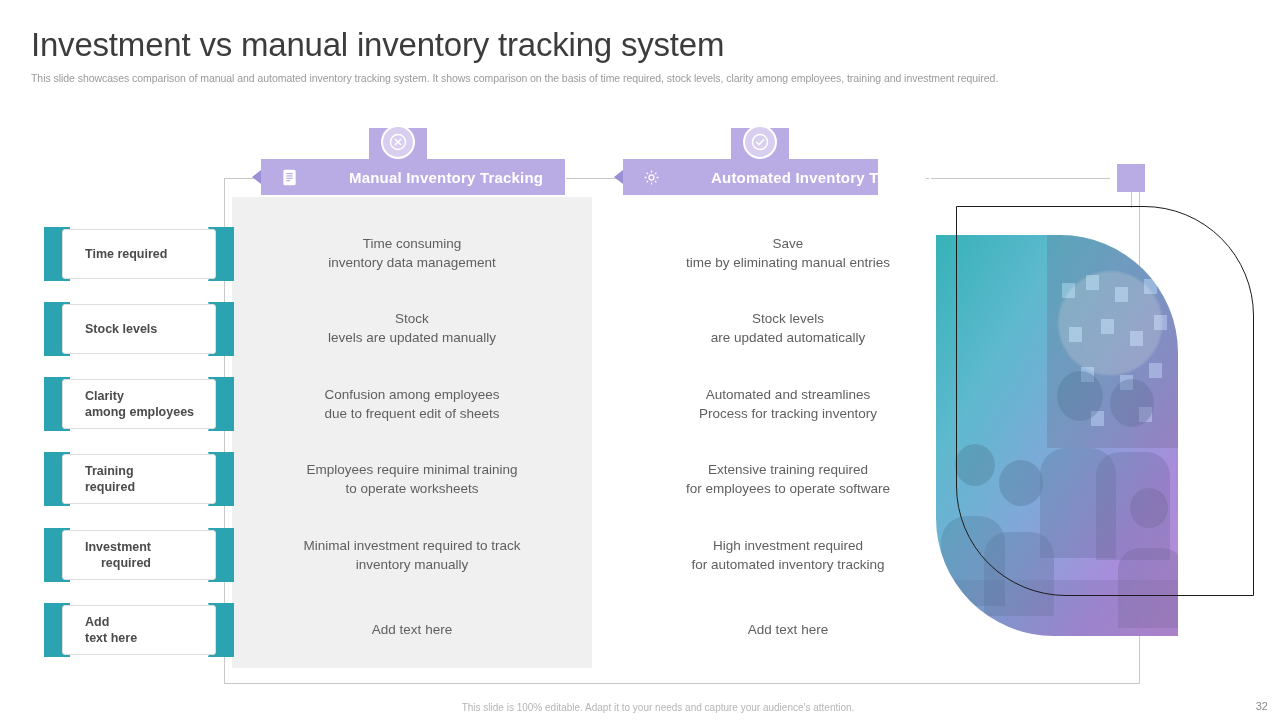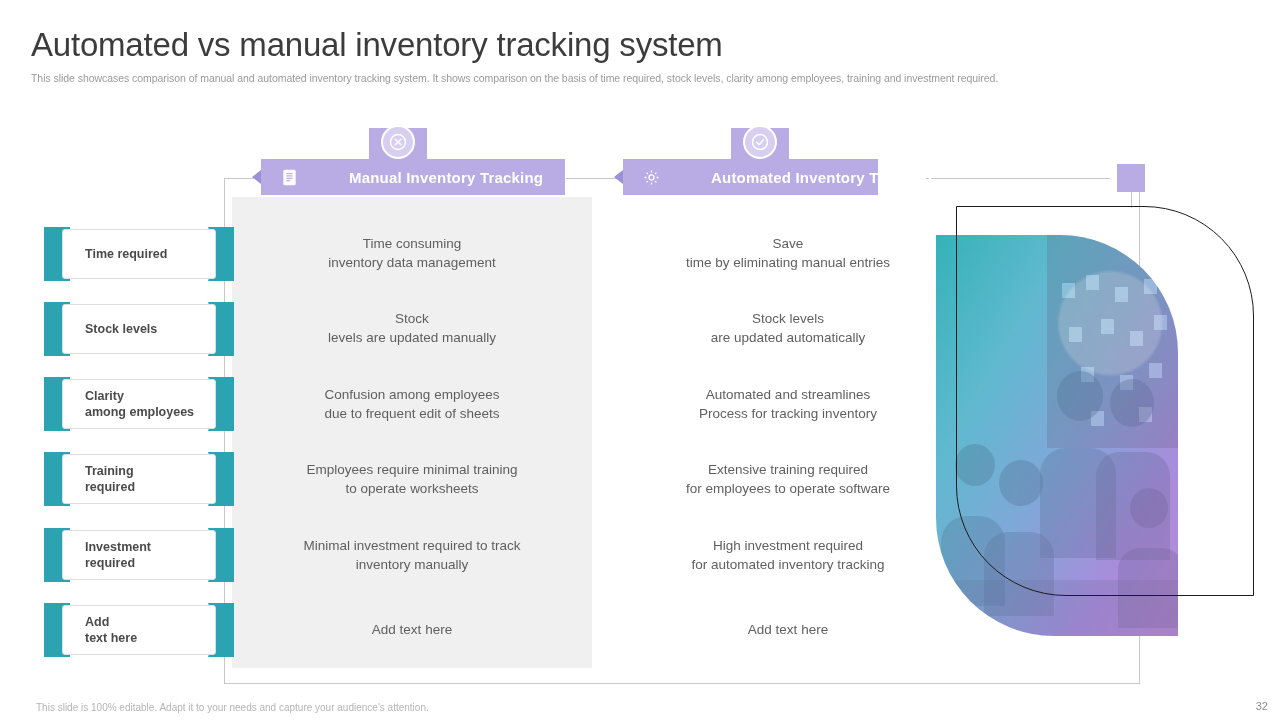--- a/index.html
+++ b/index.html
@@ -177,34 +177,34 @@
     position: absolute; left: 956px; top: 206px;
     width: 298px; height: 390px;
     border: 1.5px solid #1c1c1c;
     border-top-right-radius: 110px;
     border-bottom-left-radius: 110px;
   }
 
   
   .footer-note {
     position: absolute; left: 0; top: 702px; width: 1280px;
-    text-align: left;
+    text-align: center;
     font-size: 10px; color: #b5b5b5; padding-left: 36px;
   }
   .page-num {
     position: absolute; right: 12px; top: 700px;
     font-size: 11px; color: #8c8c8c;
   }
 </style>
 </head>
 <body>
 
 <div class="slide">
 
-  <div class="title">Automated vs manual inventory tracking system</div>
+  <div class="title">Investment vs manual inventory tracking system</div>
   <div class="subtitle">This slide showcases comparison of manual and automated inventory tracking system. It shows comparison on the basis of time required, stock levels, clarity among employees, training and investment required.</div>
 
   <div class="frame-outer"></div>
   <div class="frame-top-left"></div>
   <div class="frame-top-mid"></div>
   <div class="frame-top-right"></div>
   <div class="arrow-in" style="left:252px; top:170px;"></div>
   <div class="arrow-in" style="left:614px; top:170px;"></div>
   <div class="purple-square"></div>
   <div class="sq-line-v"></div>
@@ -295,21 +295,21 @@
   </div>
   <div class="ribbon" style="top:452px;">
     <div class="tail tail-l"></div>
     <div class="tail tail-r"></div>
     <div class="body" style="white-space: pre-line;">Training
 required</div>
   </div>
   <div class="ribbon" style="top:528px;">
     <div class="tail tail-l"></div>
     <div class="tail tail-r"></div>
-    <div class="body" style="white-space: pre-line;">Investment
+    <div class="body" style="white-space: pre-line; text-align: right;">Investment
 required</div>
   </div>
   <div class="ribbon" style="top:603px;">
     <div class="tail tail-l"></div>
     <div class="tail tail-r"></div>
     <div class="body" style="white-space: pre-line;">Add
 text here</div>
   </div>
 
   <div class="photo-wrap">

